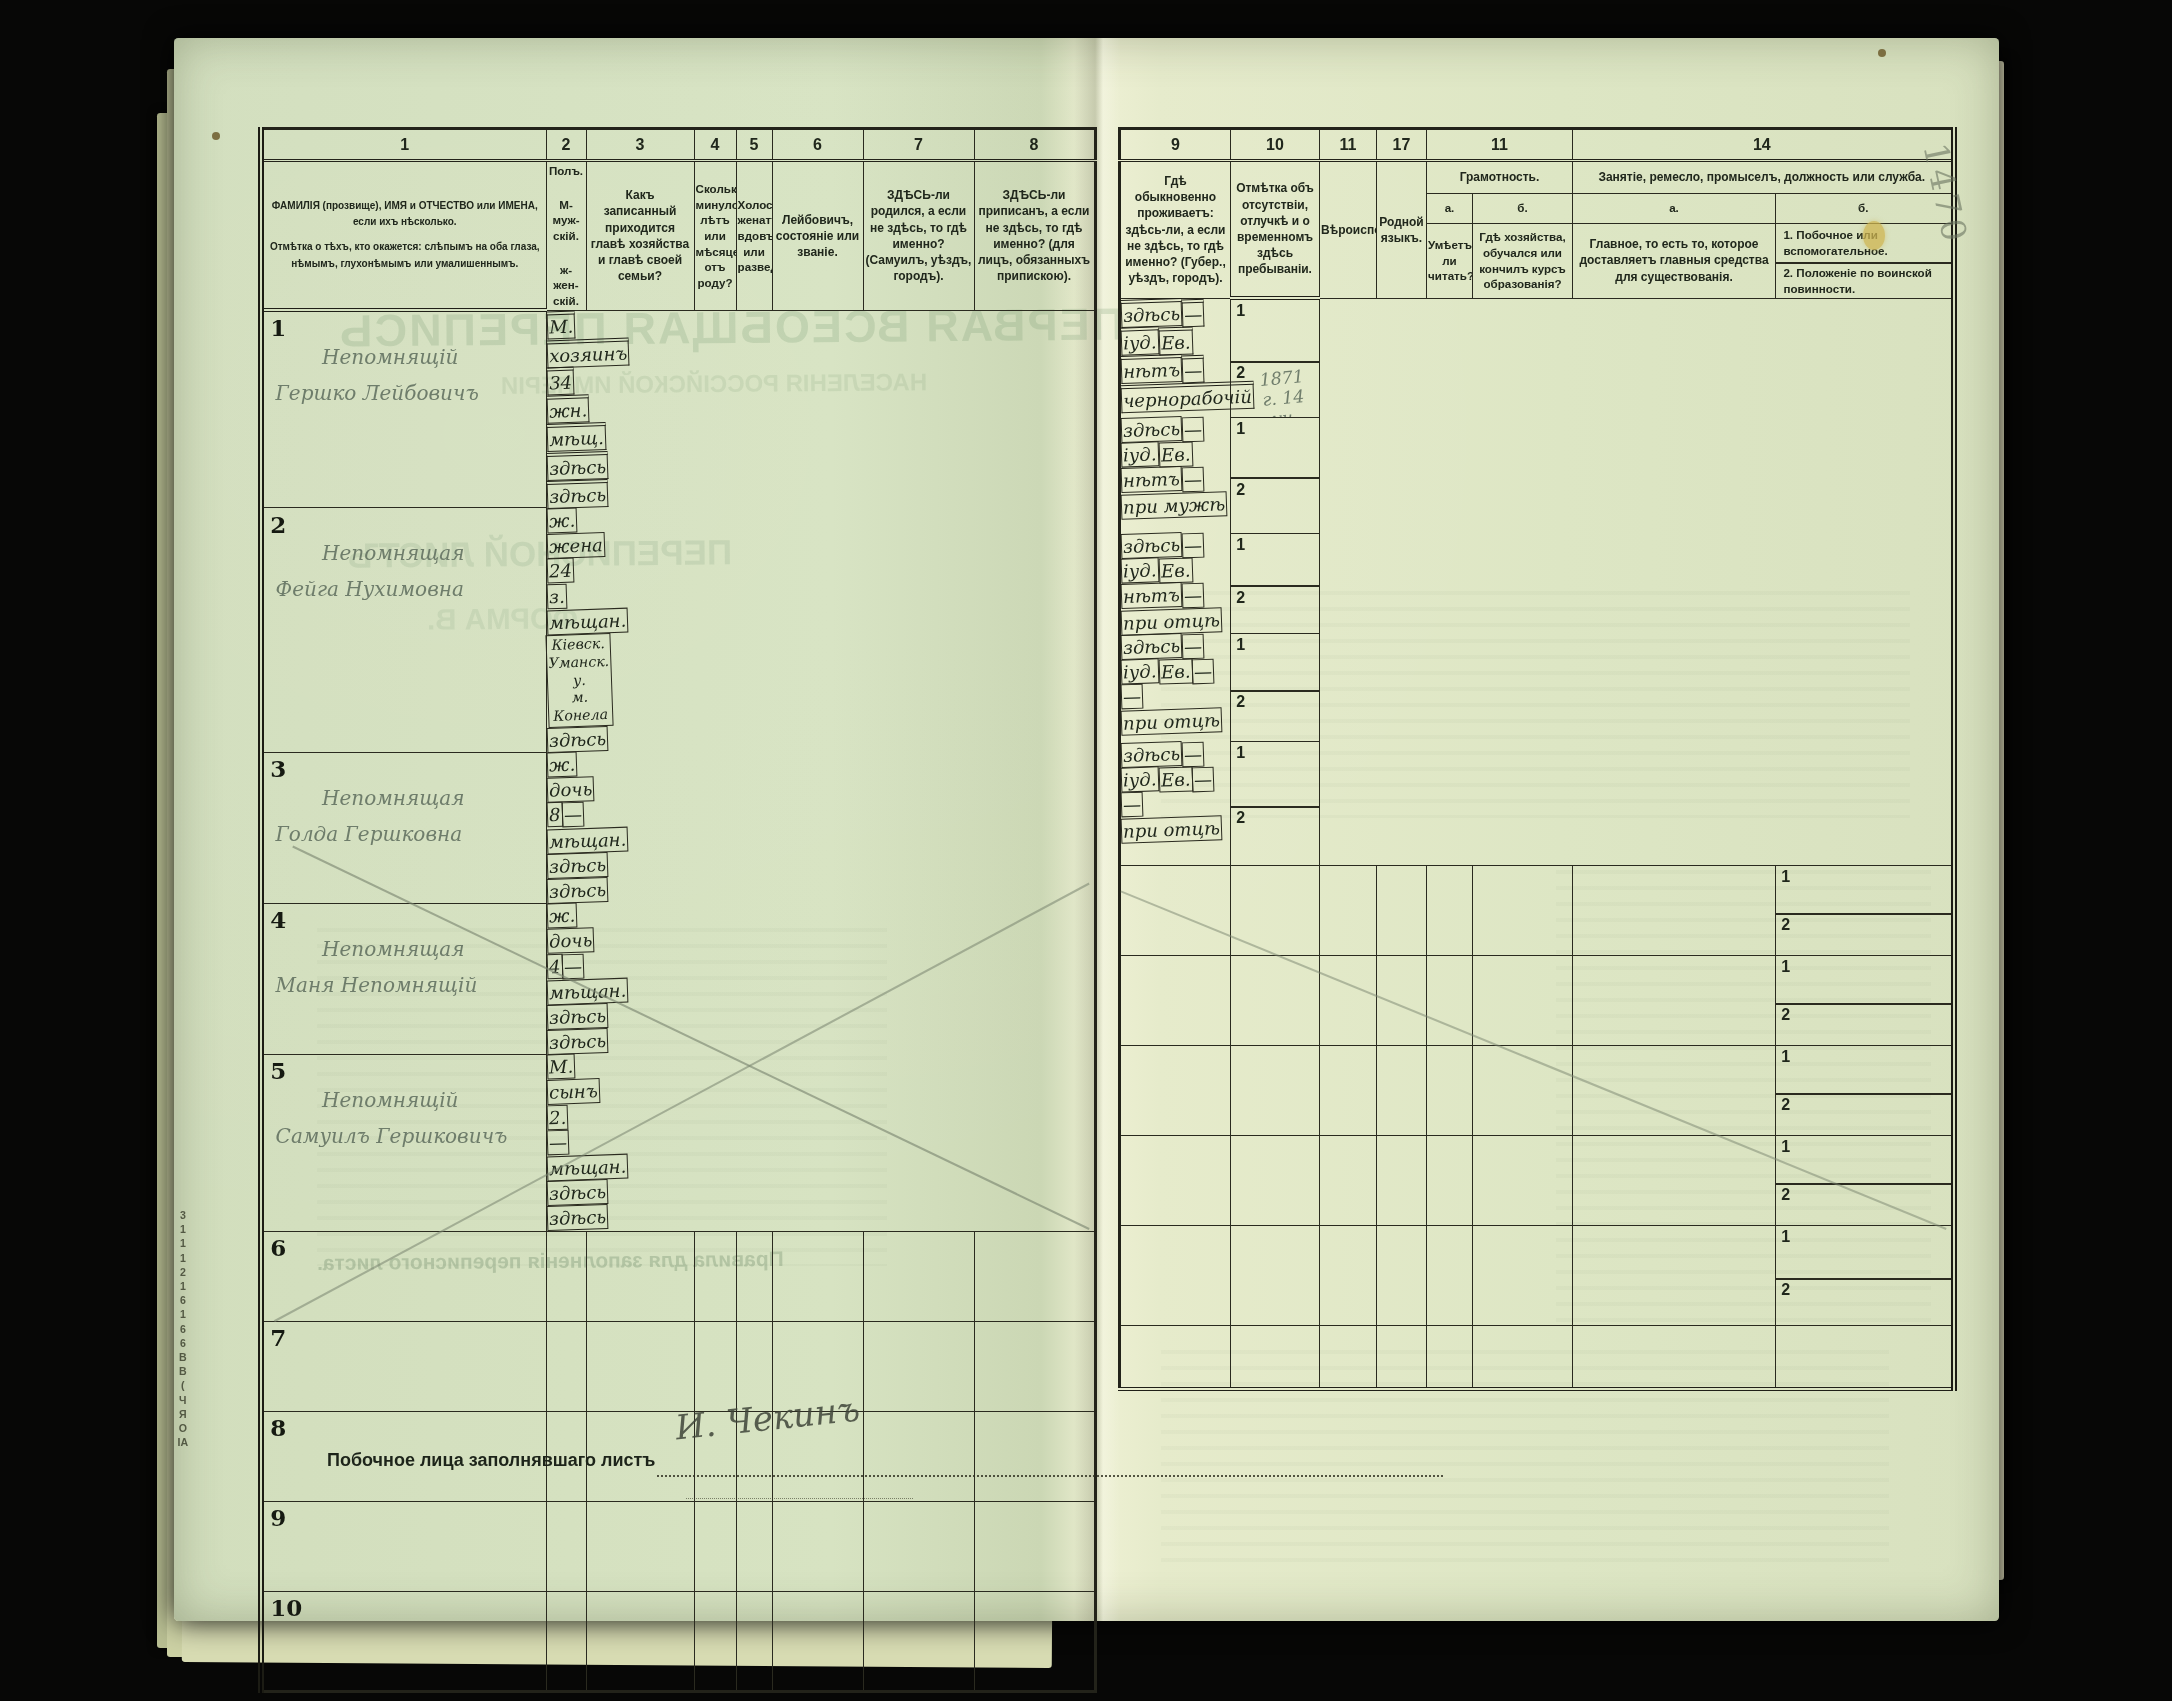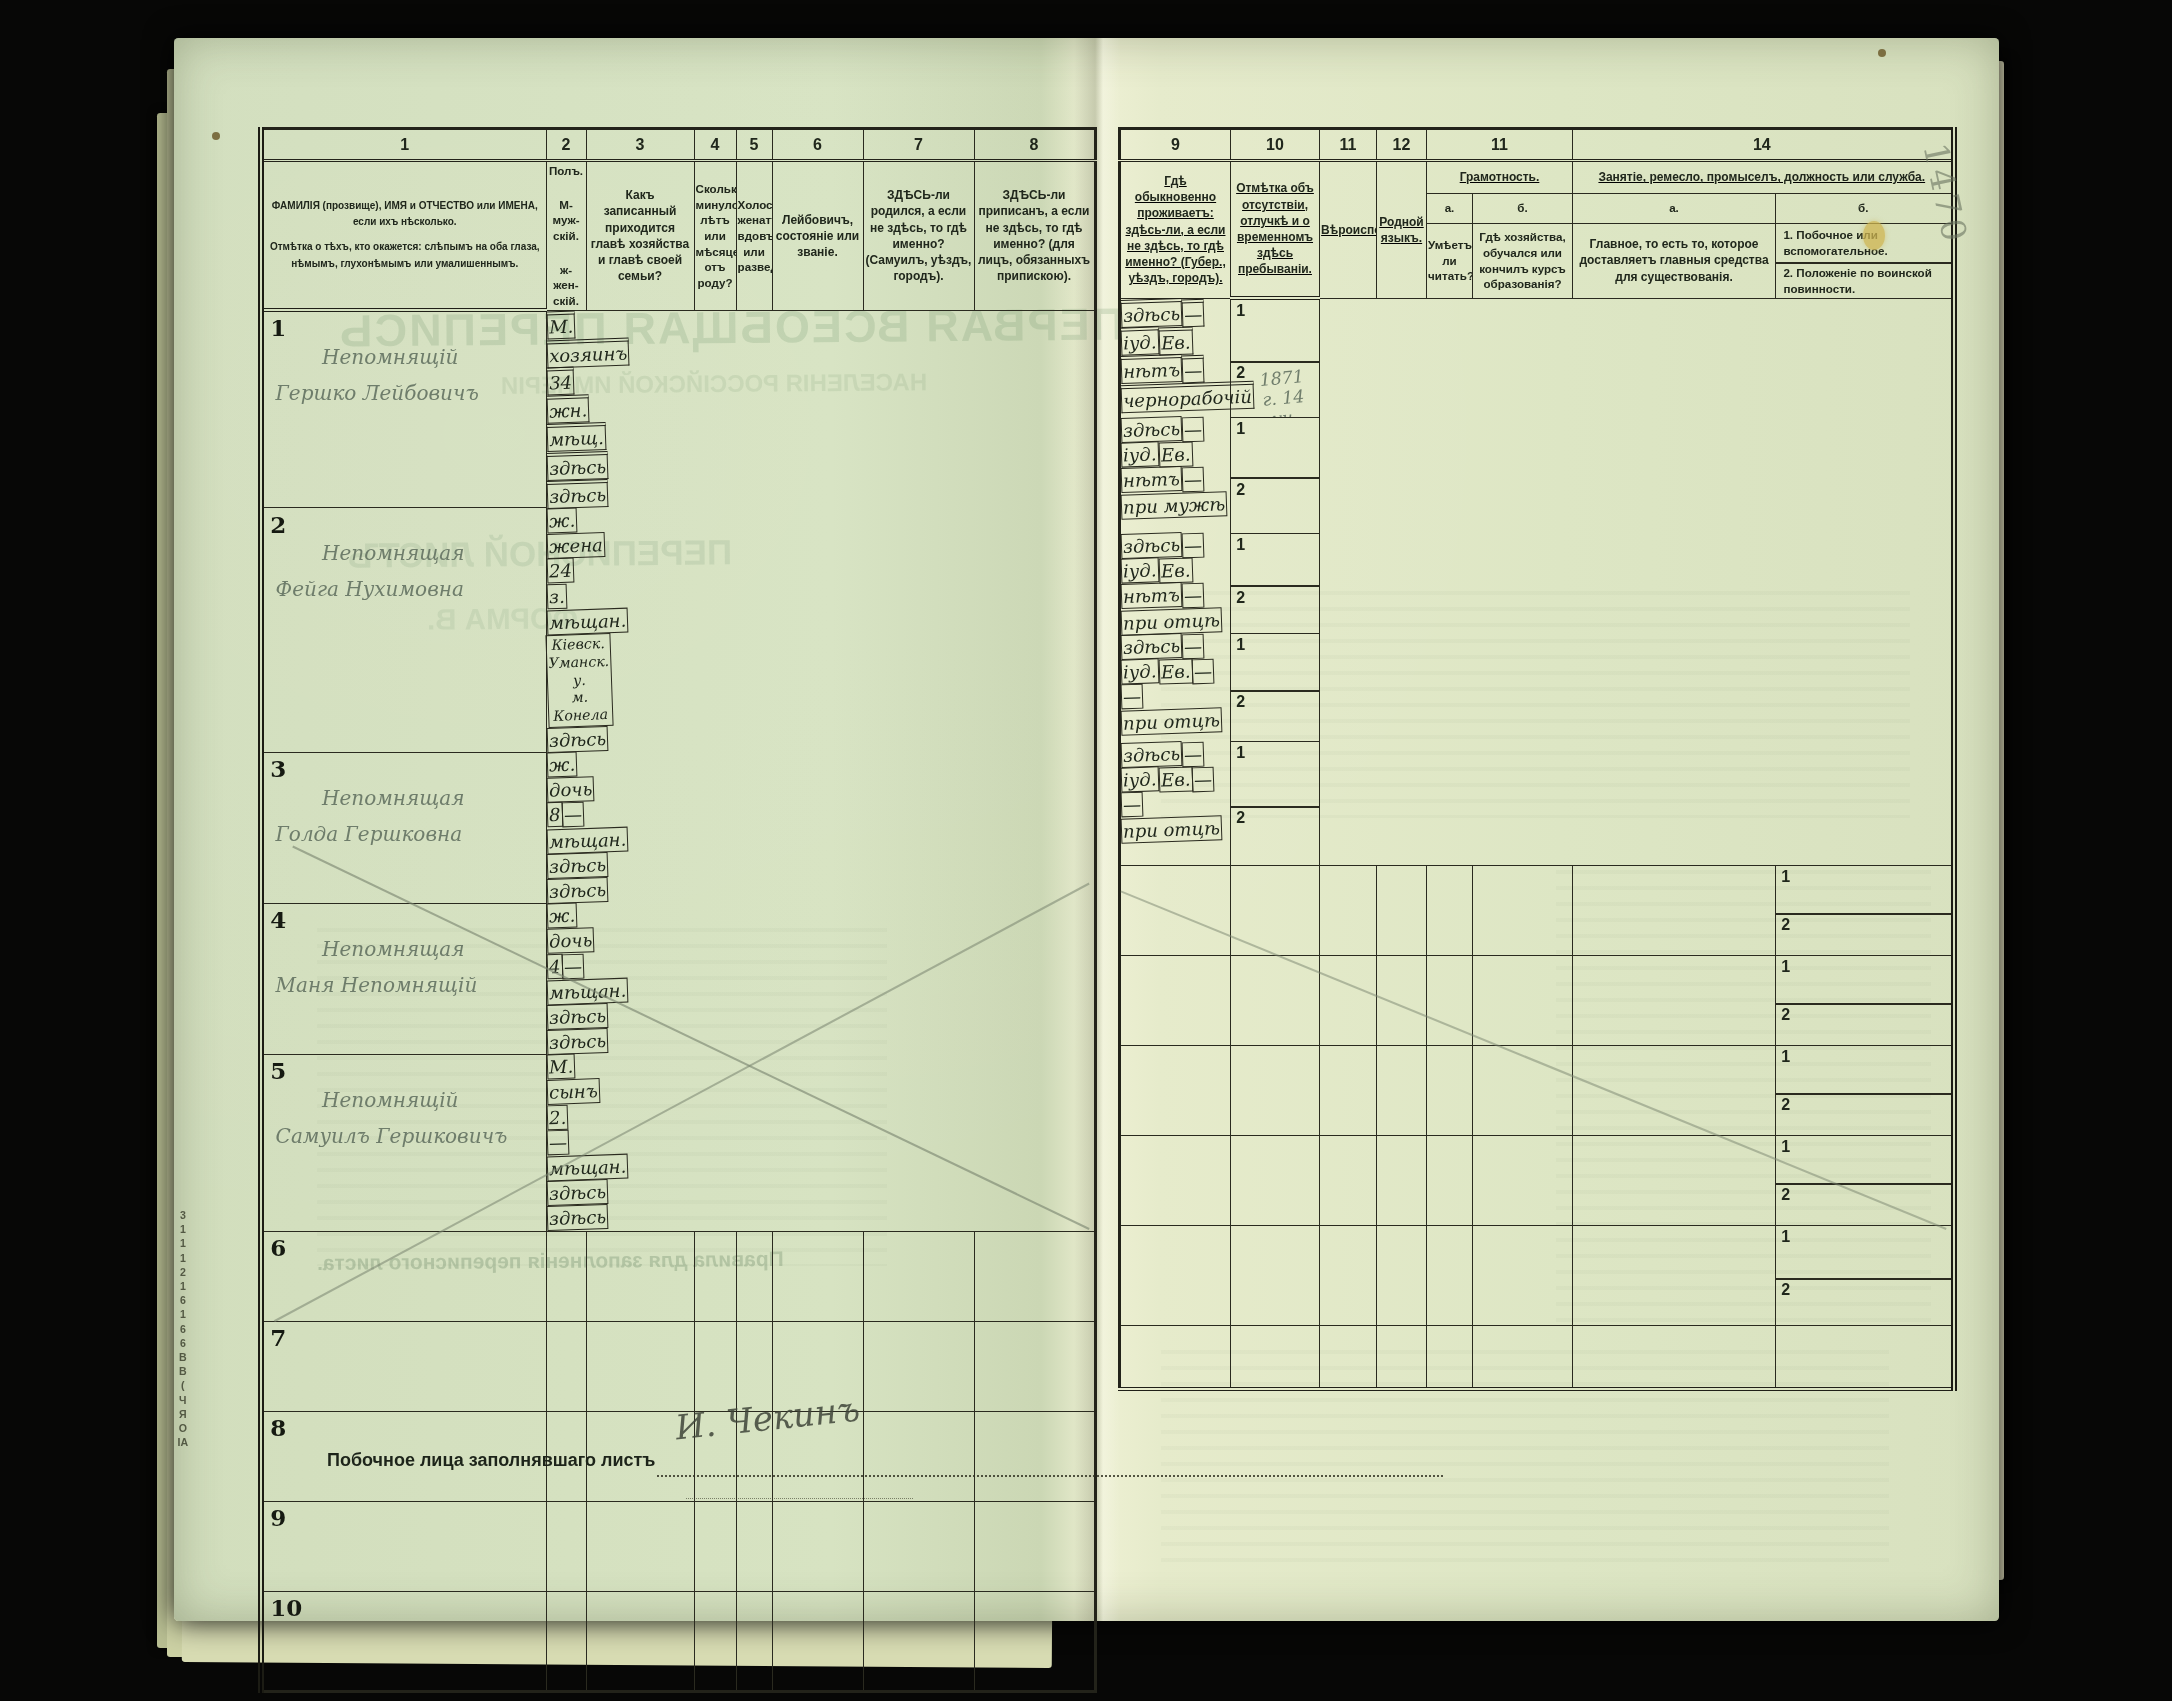--- a/index.html
+++ b/index.html
@@ -37,21 +37,21 @@
   .census-table{border-collapse:collapse;table-layout:fixed;position:absolute;top:127px;
     background:transparent;}
   .t-left{left:258px;width:833px;}
   .t-right{left:1118px;width:833px;}
   .census-table th,.census-table td{
     border:1.6px solid #2a2a1f;padding:1.1px;vertical-align:middle;text-align:center;
     color:#20271c;overflow:hidden;}
   .t-left{border:3.2px solid #23231a;border-left:6.9px double #1c1c14;}
   .t-right{border:3.2px solid #23231a;border-right:6.3px double #1c1c14;}
   tr.hnum{height:32px;} tr.hmain{height:137px;}
-  tr.hband{height:33px;text-decoration:underline;} tr.hlet{height:29.5px;} tr.hdet{height:75px;}
+  tr.hband{height:33px;} tr.hlet{height:29.5px;} tr.hdet{height:75px;}
   tr.hnum th{font-size:16px;font-weight:bold;border-bottom:3.2px double #23231a;}
   .hd{font-weight:bold;line-height:1.35;}
   .hd-big{font-size:10px;line-height:1.65;padding:0 7.4px;}
   .hd-sm{font-size:11.6px;}
   .hd-md{font-size:12px;}
   tbody tr:first-child td{border-top:4.2px double #1f1f17;}
   tbody td{border-top-width:2.1px;}
   tr.r1{height:119px;} tr.r2{height:116px;} tr.r3{height:98px;} tr.r4{height:108px;}
   tr.r5{height:124px;} tr.r6,tr.r7,tr.r8,tr.r9{height:90px;} tr.r10{height:100px;}
   tr.rf{height:63px;} tr.rf td{border-bottom:4.2px double #1f1f17;}
@@ -300,21 +300,21 @@
     <col style="width:46px">
       <col style="width:100px">
       <col style="width:203px">
       <col style="width:178px">
   </colgroup>
   <thead>
     <tr class="hnum">
       <th>9</th>
       <th>10</th>
       <th>11</th>
-      <th>12</th>
+      <th>17</th>
       <th colspan="2">11</th>
       <th colspan="2">14</th>
     </tr>
     <tr class="hband">
       <th rowspan="3" class="hd hd-md">Гдѣ обыкновенно проживаетъ: здѣсь-ли, а если не здѣсь, то гдѣ именно? (Губер., уѣздъ, городъ).</th>
       <th rowspan="3" class="hd hd-md">Отмѣтка объ отсутствіи, отлучкѣ и о временномъ здѣсь пребываніи.</th>
       <th rowspan="3" class="hd hd-md">Вѣроисповѣданіе.</th>
       <th rowspan="3" class="hd hd-md">Родной языкъ.</th>
       <th colspan="2" class="hd hd-md">Грамотность.</th>
       <th colspan="2" class="hd hd-md">Занятіе, ремесло, промыселъ, должность или служба.</th>

